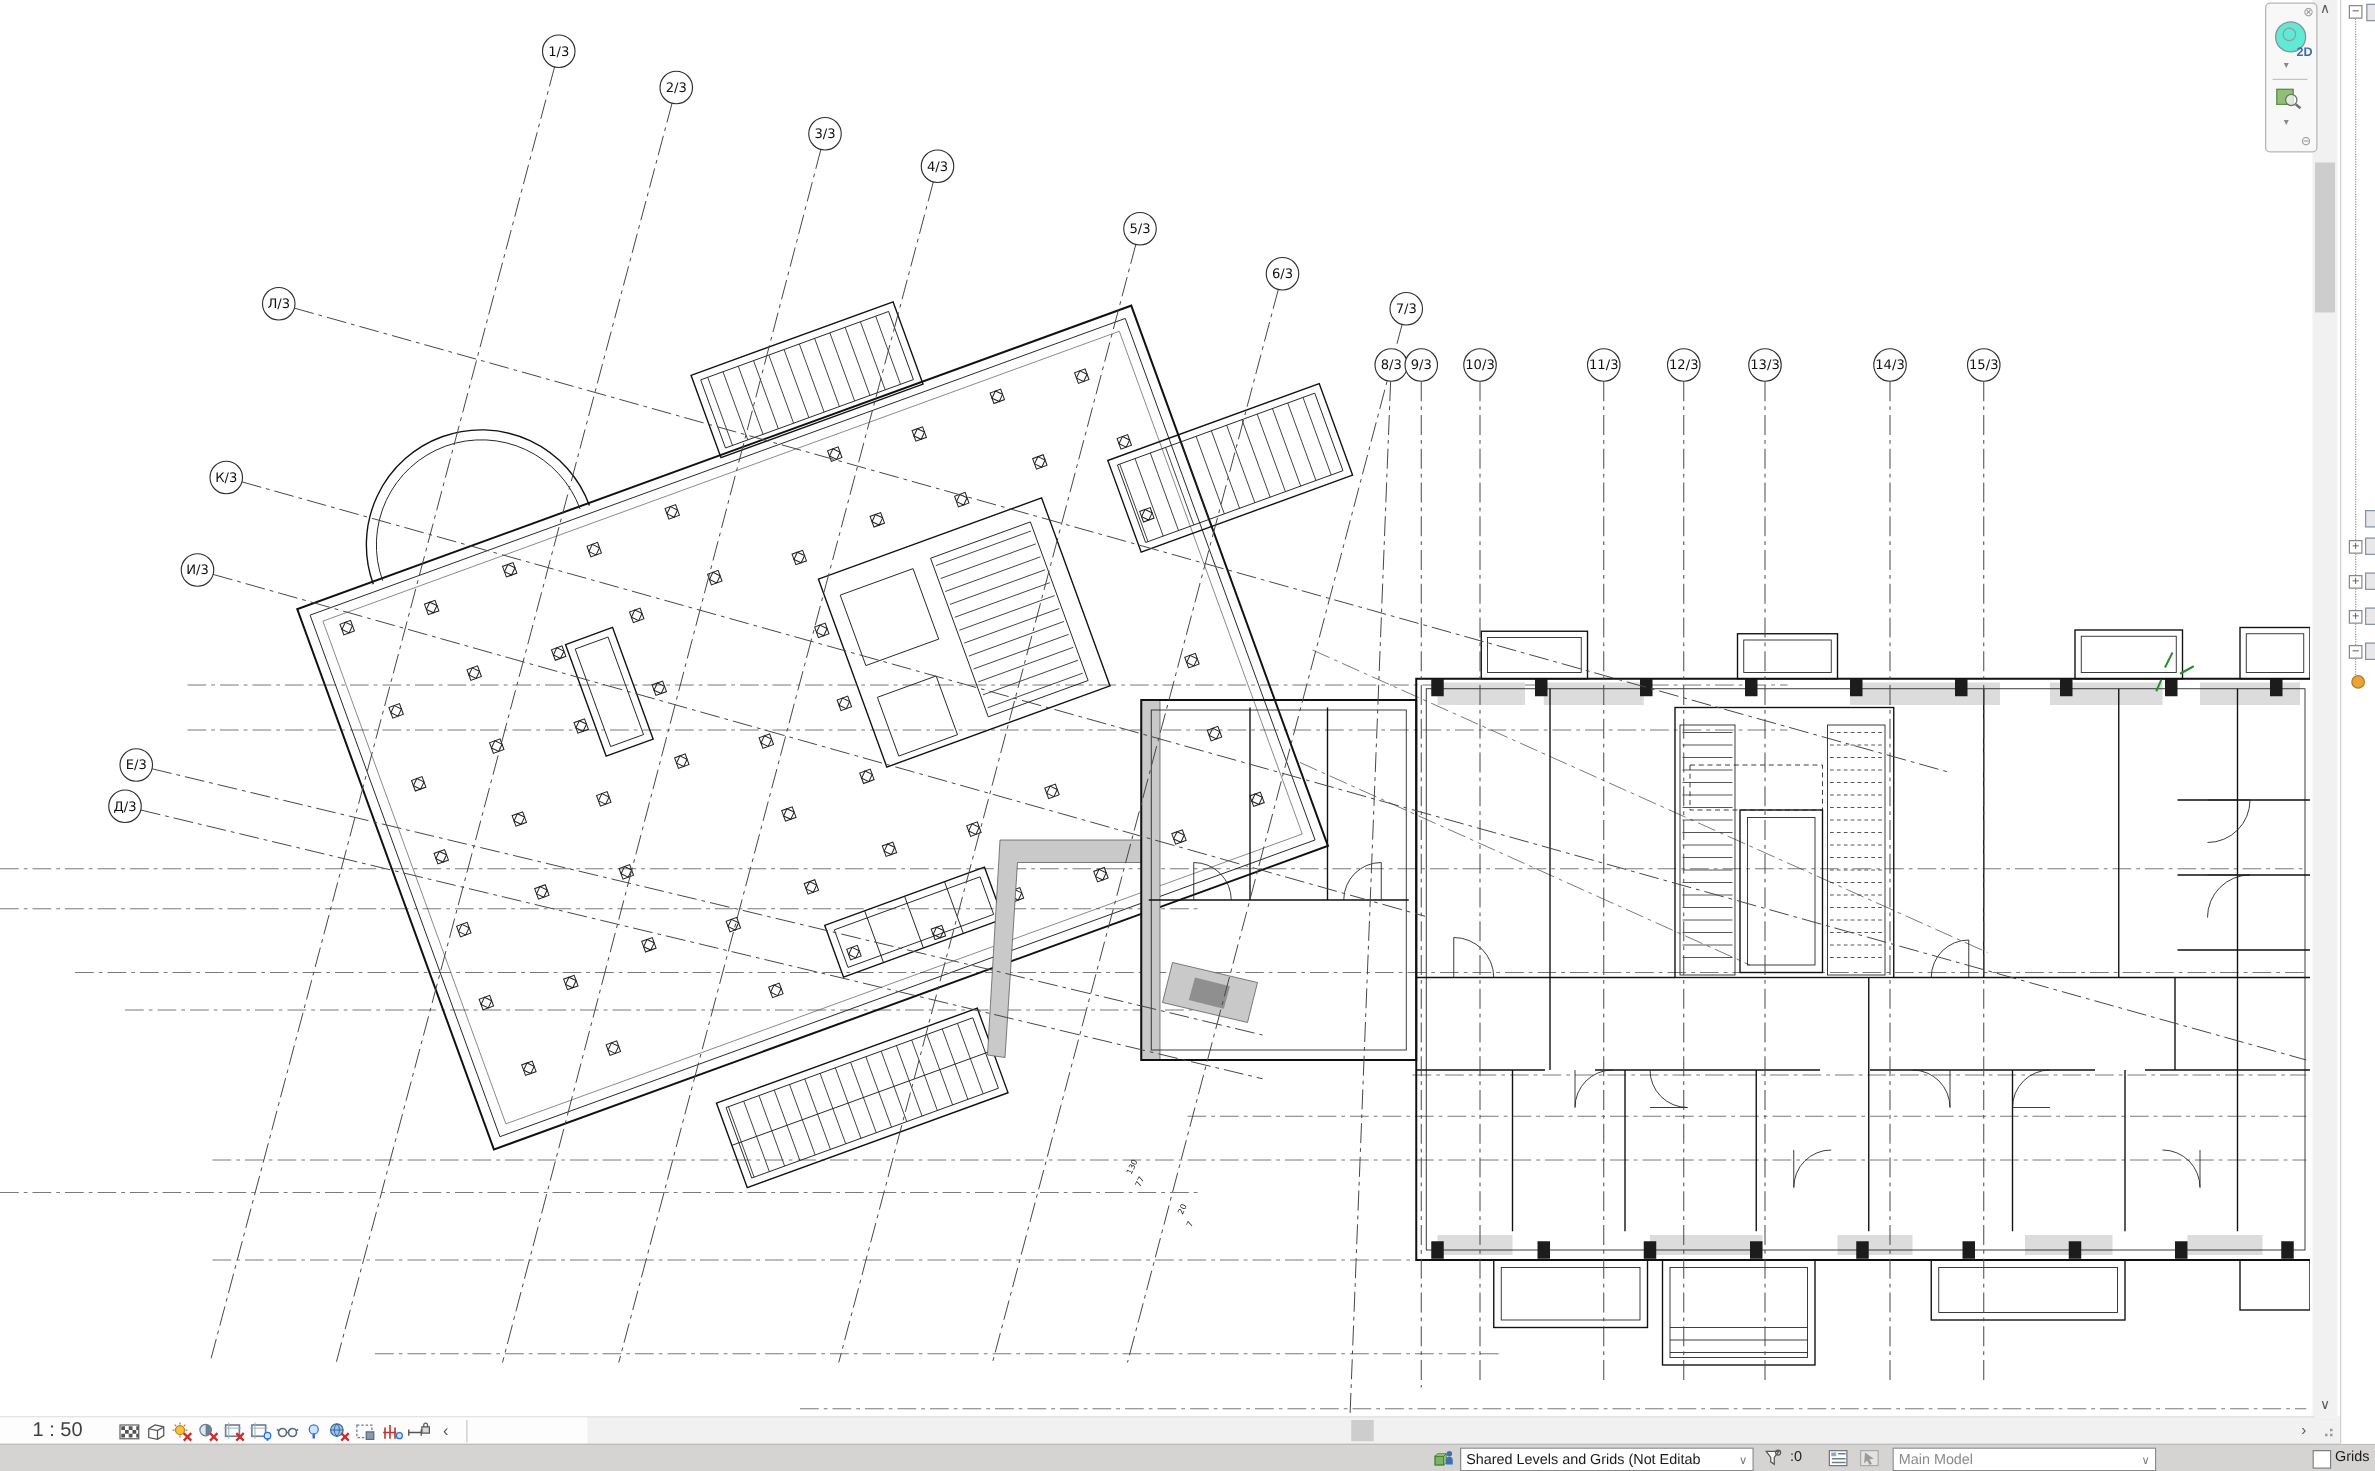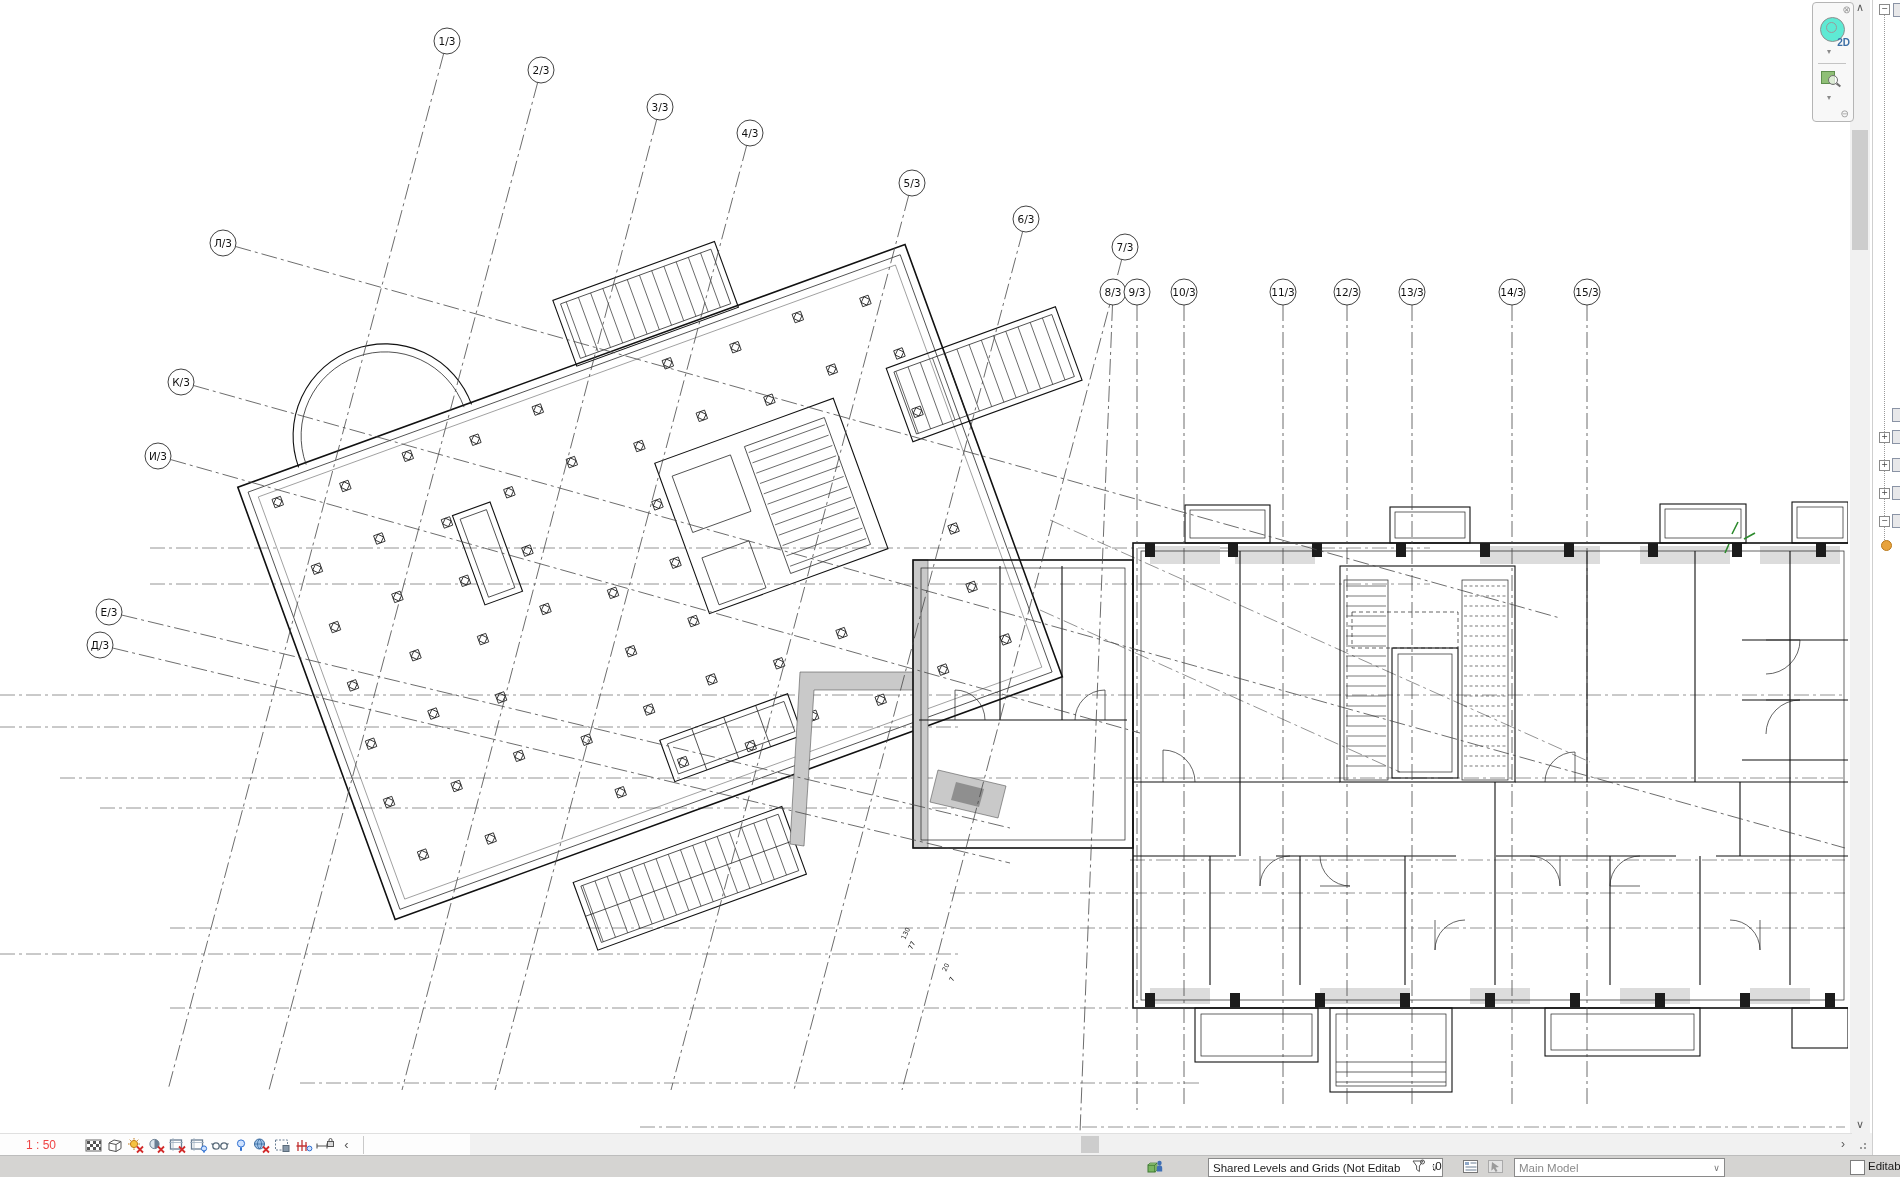--- a/index.html
+++ b/index.html
@@ -20,35 +20,35 @@
   .bandfill{fill:#dcdcdc;stroke:none}
   .pier{fill:#1c1c1c;stroke:none}
   .tinytext{font:6.5px "DejaVu Sans",sans-serif;fill:#222}
   
   #vscroll{position:absolute;left:1850px;top:0;width:20px;height:1133px;background:#f1f1f1;}
   #vscroll .arr{position:absolute;left:0;width:20px;height:16px;color:#5a5a5a;font-size:11px;
     text-align:center;line-height:15px;cursor:default}
   #vthumb{position:absolute;left:2px;top:130px;width:16px;height:120px;background:#cdcdcd;}
   #bottomrow{position:absolute;left:0;top:1133px;width:1852px;height:22px;background:#f1f1f1;border-top:1px solid #e0e0e0;}
   #viewbar{position:absolute;left:0;top:0;width:470px;height:22px;background:#fdfdfd;display:flex;align-items:center;}
-  #scale-label{font-size:12px;color:#ef4444;margin-left:26px;margin-right:28px;white-space:nowrap}
+  #scale-label{font-size:16px;color:#404040;margin-left:26px;margin-right:28px;white-space:nowrap}
   .vcicon{width:21px;height:17px;display:inline-block;position:relative;margin-right:0px;cursor:default}
   #viewbar .sep{width:1px;height:18px;background:#c9c9c9;margin-left:6px}
   #hthumb{position:absolute;left:1081px;top:2px;width:18px;height:17px;background:#cdcdcd;}
   #hscroll-right{position:absolute;left:1834px;top:0px;width:18px;height:22px;color:#5a5a5a;font-size:12px;text-align:center;line-height:20px}
   #grip{position:absolute;left:1852px;top:1133px;width:20px;height:22px;background:#f1f1f1;}
   .gripdot{position:absolute;width:2px;height:2px;background:#9a9a9a}
   
   #statusbar{position:absolute;left:0;top:1155px;width:1900px;height:22px;background:#d5d4d2;
     border-top:1px solid #bdbdbd;font-size:11.5px;color:#1a1a1a;}
   .combo{position:absolute;top:2px;height:17px;background:#fff;border:1px solid #8a8a8a;
     display:flex;align-items:center;overflow:hidden;white-space:nowrap;cursor:default}
   .combo .cv{padding-left:4px;flex:1;overflow:hidden}
   .combo .ca{width:15px;color:#777;font-size:9px;text-align:center}
-  #workset-combo{left:1208px;width:233px;gap:27px;}
+  #workset-combo{left:1168px;width:233px;gap:27px;}
   #option-combo{left:1514px;width:209px;color:#8a8a8a;}
   #sel-count{position:absolute;left:1432px;top:4px;font-size:11.5px;color:#222}
   #editable-chk{position:absolute;left:1850px;top:4px;width:13px;height:13px;background:#fff;border:1px solid #7e7e7e;}
   #editable-label{position:absolute;left:1868px;top:4px;white-space:nowrap;overflow:hidden;width:32px}
   .sbicon{position:absolute;top:2px;width:18px;height:17px}
   
   #navbar{position:absolute;left:1812px;top:2px;width:40px;height:118px;background:rgba(248,248,248,.96);
     border:1px solid #b5b5b5;border-radius:4px;}
   #navbar .nclose{position:absolute;right:2px;top:1px;color:#9a9a9a;font-size:10px;cursor:default}
   #nav-wheel{position:absolute;left:7px;top:14px;width:23px;height:23px;border:1.6px solid #8f8f8f;border-radius:50%;background:#5eead4}
@@ -567,21 +567,21 @@
           <rect x="1.5" y="2.5" width="14" height="12" fill="#e3e3e3" stroke="#aaa"></rect>
       <path d="M5,4 l7,5 l-3.5,.4 l2,3.6 l-1.8,1 l-2,-3.6 l-2.4,2.3 z" fill="#9a9a9a"></path>
         </svg></span>
 
     <div class="combo" id="option-combo">
       <span class="cv">Main Model</span>
       <span class="ca">∨</span>
     </div>
 
     <span id="editable-chk"></span>
-    <span id="editable-label">Editab</span>
+    <span id="editable-label">Grids</span>
   </div>
 
   <div id="navbar">
     <span class="nclose">⊗</span>
     <div id="nav-wheel">
       <span class="inner"></span>
       <span class="lbl">2D</span>
     </div>
     <span class="ncaret" style="top:44px">▾</span>
     <div class="ndiv"></div>

